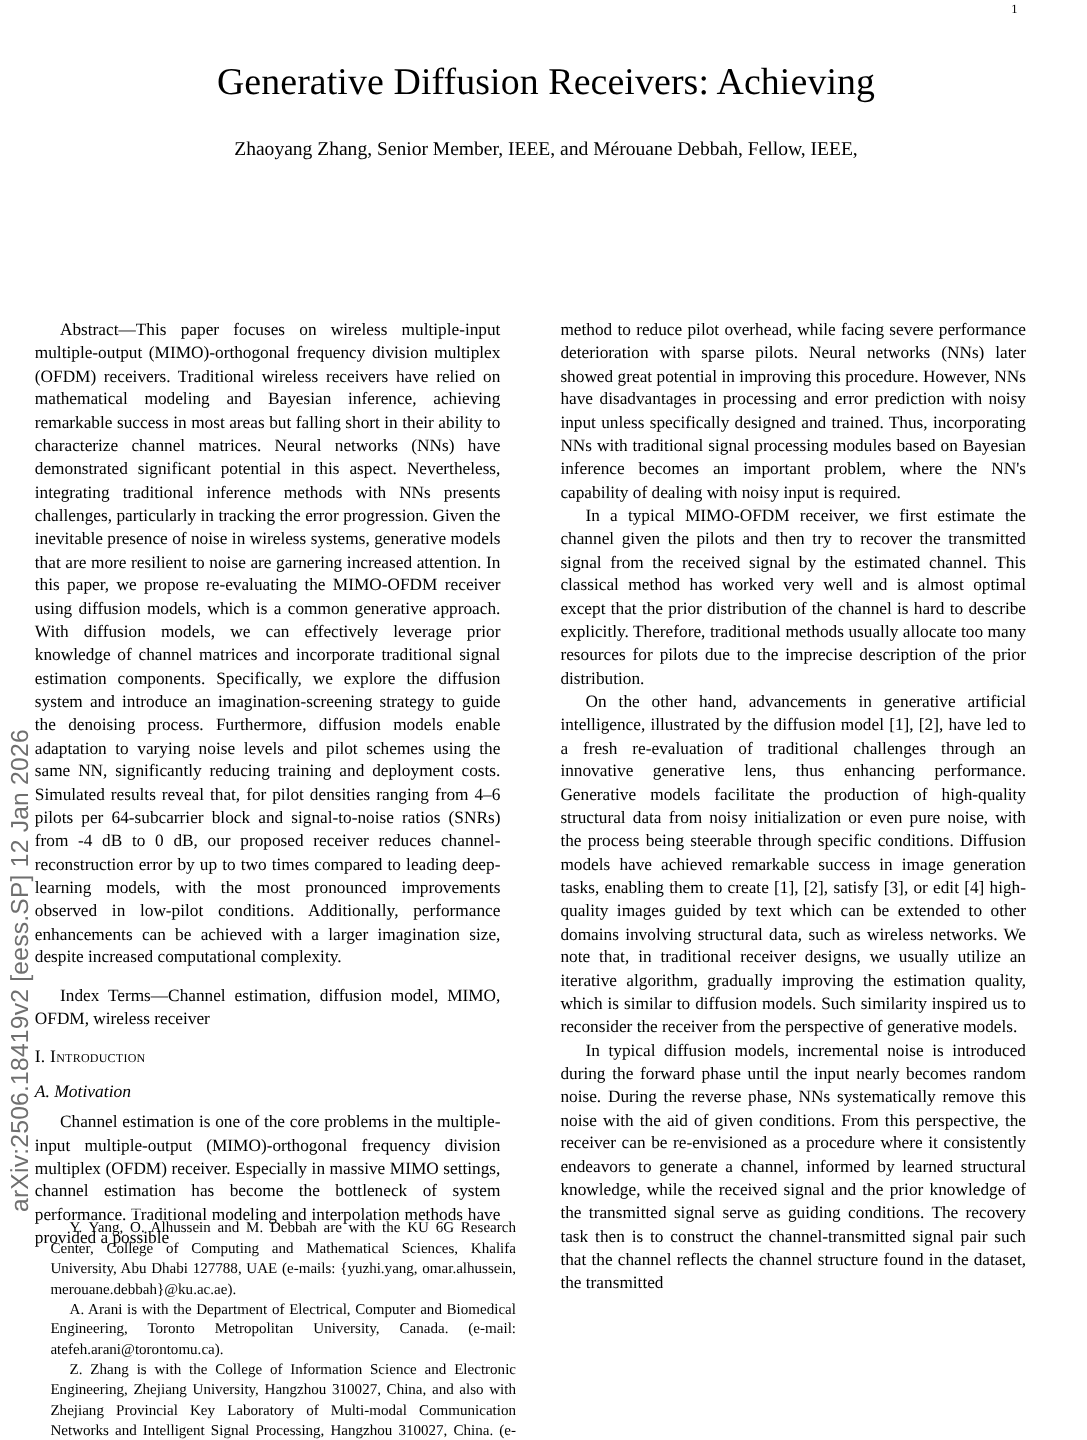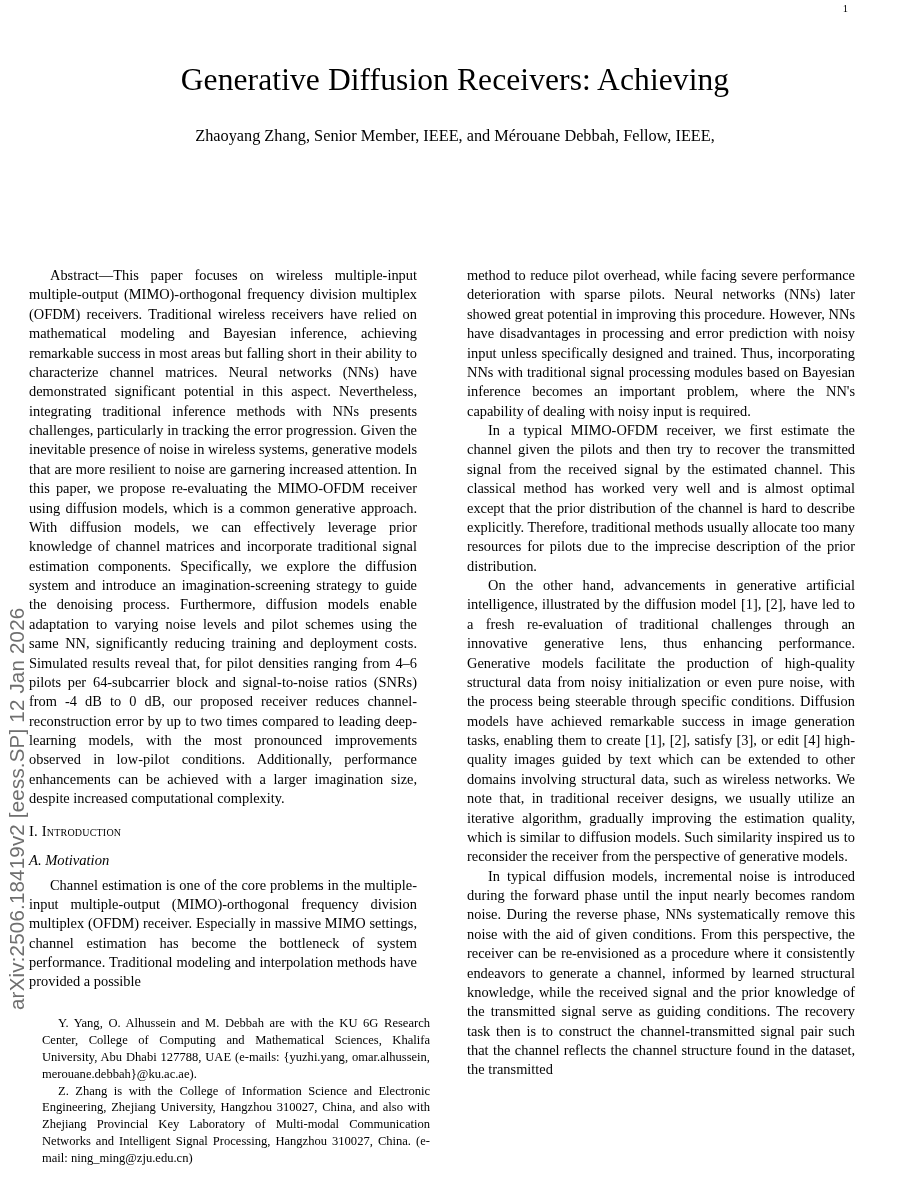--- a/index.html
+++ b/index.html
@@ -54,21 +54,21 @@
     position: absolute;
     top: 46px;
     left: 60px;
     width: 790px;
     text-align: center;
   }
   .paper-title {
     font-size: 31.5px;
     line-height: 1.42;
     font-weight: normal;
-    margin: 12px;
+    margin: 0;
     letter-spacing: 0.1px;
   }
   .paper-title .tline { display: block; }
   .authors {
     margin-top: 20px;
     font-size: 16.3px;
     line-height: 1.55;
   }
   .authors .aline { display: block; }
 
@@ -149,35 +149,37 @@
     </h1>
     <div class="authors">
       <span class="aline">Zhaoyang Zhang, Senior Member, IEEE, and Mérouane Debbah, Fellow, IEEE,</span>
     </div>
   </div>
 
   <div class="columns">
 
     <div class="col col-left">
       <p class="indent">Abstract—This paper focuses on wireless multiple-input multiple-output (MIMO)-orthogonal frequency division multiplex (OFDM) receivers. Traditional wireless receivers have relied on mathematical modeling and Bayesian inference, achieving remarkable success in most areas but falling short in their ability to characterize channel matrices. Neural networks (NNs) have demonstrated significant potential in this aspect. Nevertheless, integrating traditional inference methods with NNs presents challenges, particularly in tracking the error progression. Given the inevitable presence of noise in wireless systems, generative models that are more resilient to noise are garnering increased attention. In this paper, we propose re-evaluating the MIMO-OFDM receiver using diffusion models, which is a common generative approach. With diffusion models, we can effectively leverage prior knowledge of channel matrices and incorporate traditional signal estimation components. Specifically, we explore the diffusion system and introduce an imagination-screening strategy to guide the denoising process. Furthermore, diffusion models enable adaptation to varying noise levels and pilot schemes using the same NN, significantly reducing training and deployment costs. Simulated results reveal that, for pilot densities ranging from 4–6 pilots per 64-subcarrier block and signal-to-noise ratios (SNRs) from -4 dB to 0 dB, our proposed receiver reduces channel-reconstruction error by up to two times compared to leading deep-learning models, with the most pronounced improvements observed in low-pilot conditions. Additionally, performance enhancements can be achieved with a larger imagination size, despite increased computational complexity.</p>
+      <p class="indent gap">Index Terms—Channel estimation, diffusion model, MIMO, OFDM, wireless receiver</p>
 
       <div class="section-head">I.  Introduction</div>
       <div class="subsection-head">A.  Motivation</div>
 
       <p class="indent">Channel estimation is one of the core problems in the multiple-input multiple-output (MIMO)-orthogonal frequency division multiplex (OFDM) receiver. Especially in massive MIMO settings, channel estimation has become the bottleneck of system performance. Traditional modeling and interpolation methods have provided a possible</p>
     </div>
 
     <div class="col col-right">
       <p>method to reduce pilot overhead, while facing severe performance deterioration with sparse pilots. Neural networks (NNs) later showed great potential in improving this procedure. However, NNs have disadvantages in processing and error prediction with noisy input unless specifically designed and trained. Thus, incorporating NNs with traditional signal processing modules based on Bayesian inference becomes an important problem, where the NN's capability of dealing with noisy input is required.</p>
       <p class="indent">In a typical MIMO-OFDM receiver, we first estimate the channel given the pilots and then try to recover the transmitted signal from the received signal by the estimated channel. This classical method has worked very well and is almost optimal except that the prior distribution of the channel is hard to describe explicitly. Therefore, traditional methods usually allocate too many resources for pilots due to the imprecise description of the prior distribution.</p>
       <p class="indent">On the other hand, advancements in generative artificial intelligence, illustrated by the diffusion model [1], [2], have led to a fresh re-evaluation of traditional challenges through an innovative generative lens, thus enhancing performance. Generative models facilitate the production of high-quality structural data from noisy initialization or even pure noise, with the process being steerable through specific conditions. Diffusion models have achieved remarkable success in image generation tasks, enabling them to create [1], [2], satisfy [3], or edit [4] high-quality images guided by text which can be extended to other domains involving structural data, such as wireless networks. We note that, in traditional receiver designs, we usually utilize an iterative algorithm, gradually improving the estimation quality, which is similar to diffusion models. Such similarity inspired us to reconsider the receiver from the perspective of generative models.</p>
       <p class="indent">In typical diffusion models, incremental noise is introduced during the forward phase until the input nearly becomes random noise. During the reverse phase, NNs systematically remove this noise with the aid of given conditions. From this perspective, the receiver can be re-envisioned as a procedure where it consistently endeavors to generate a channel, informed by learned structural knowledge, while the received signal and the prior knowledge of the transmitted signal serve as guiding conditions. The recovery task then is to construct the channel-transmitted signal pair such that the channel reflects the channel structure found in the dataset, the transmitted</p>
     </div>
 
   </div>
 
   <div class="footnote-wrap">
     <div class="footnote-rule"></div>
     <p>Y. Yang, O. Alhussein and M. Debbah are with the KU 6G Research Center, College of Computing and Mathematical Sciences, Khalifa University, Abu Dhabi 127788, UAE (e-mails: {yuzhi.yang, omar.alhussein, merouane.debbah}@ku.ac.ae).</p>
+    <p>A. Arani is with the Department of Electrical, Computer and Biomedical Engineering, Toronto Metropolitan University, Canada. (e-mail: atefeh.arani@torontomu.ca).</p>
     <p>Z. Zhang is with the College of Information Science and Electronic Engineering, Zhejiang University, Hangzhou 310027, China, and also with Zhejiang Provincial Key Laboratory of Multi-modal Communication Networks and Intelligent Signal Processing, Hangzhou 310027, China. (e-mail: ning_ming@zju.edu.cn)</p>
   </div>
 
 </div>
 
 </body></html>

